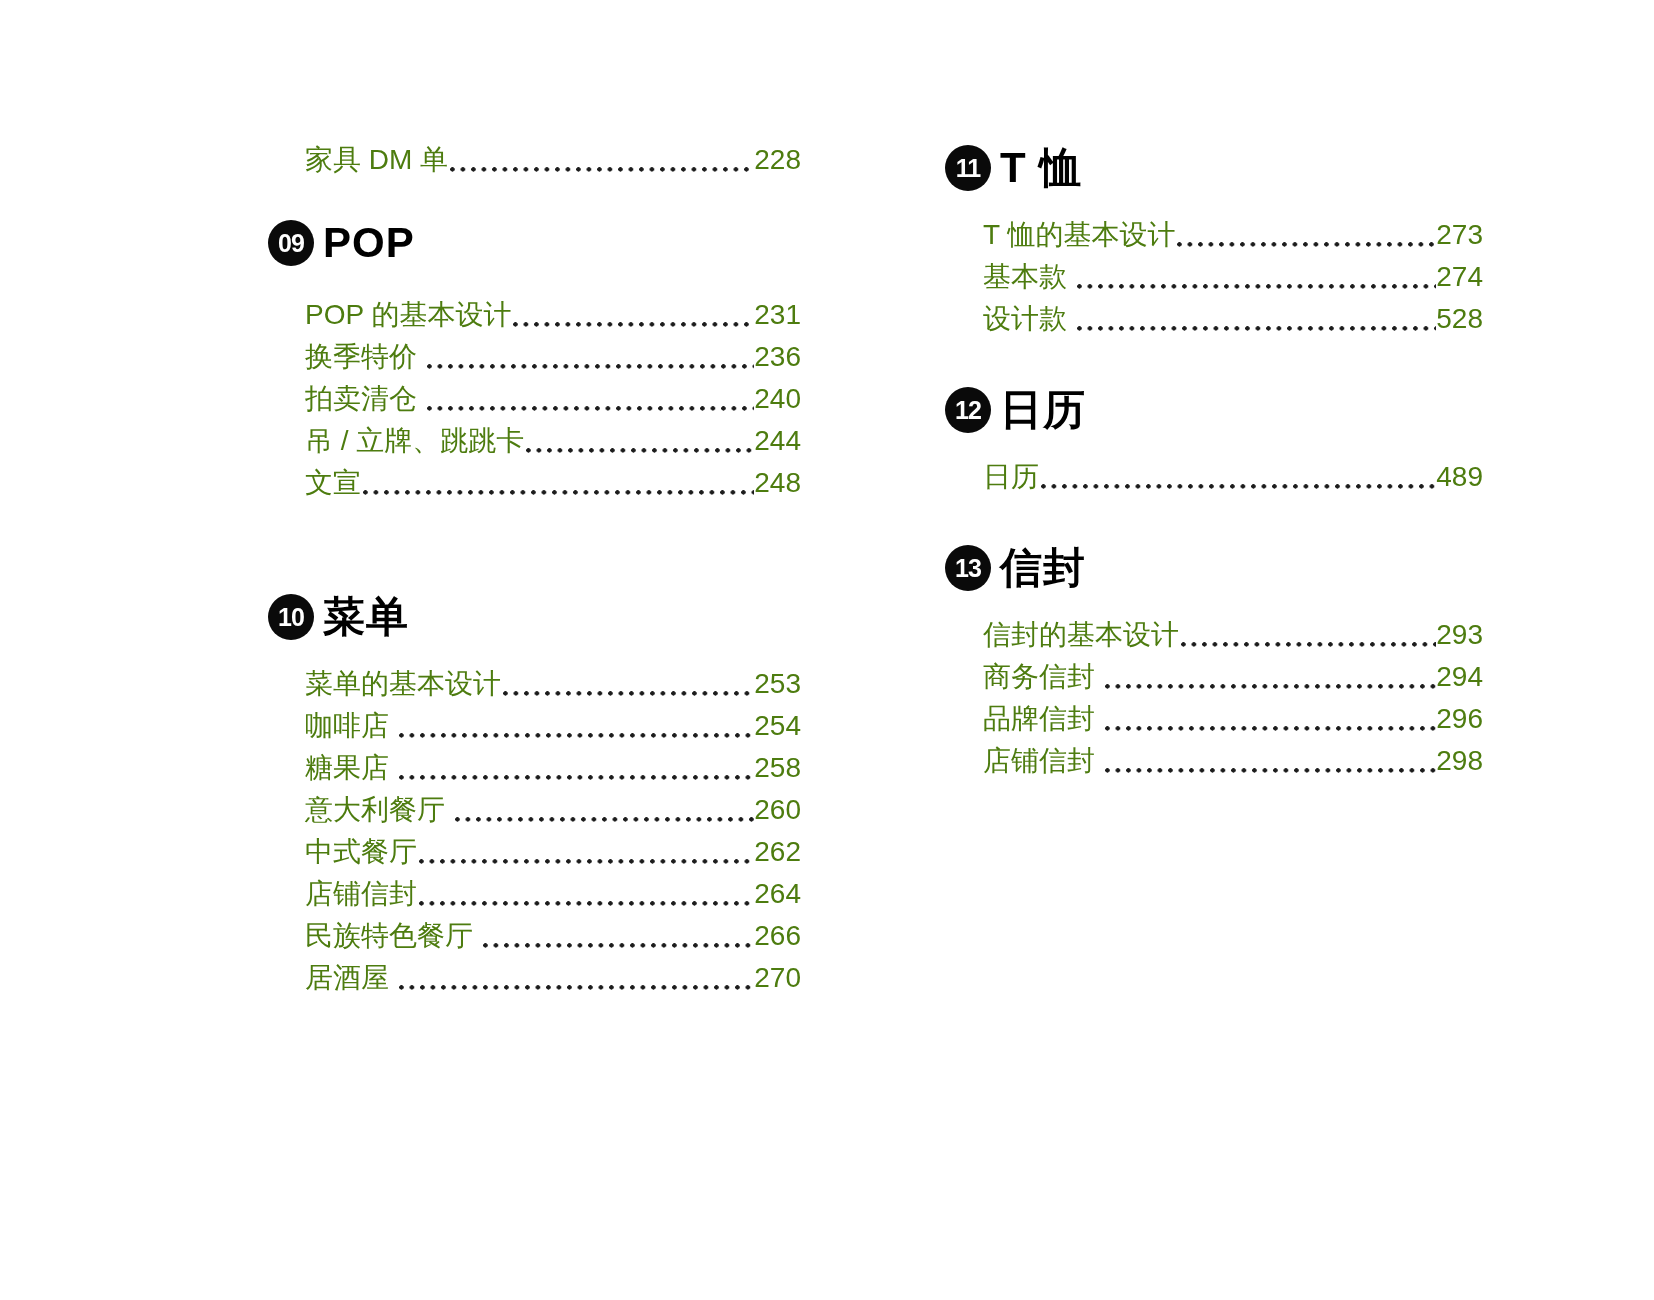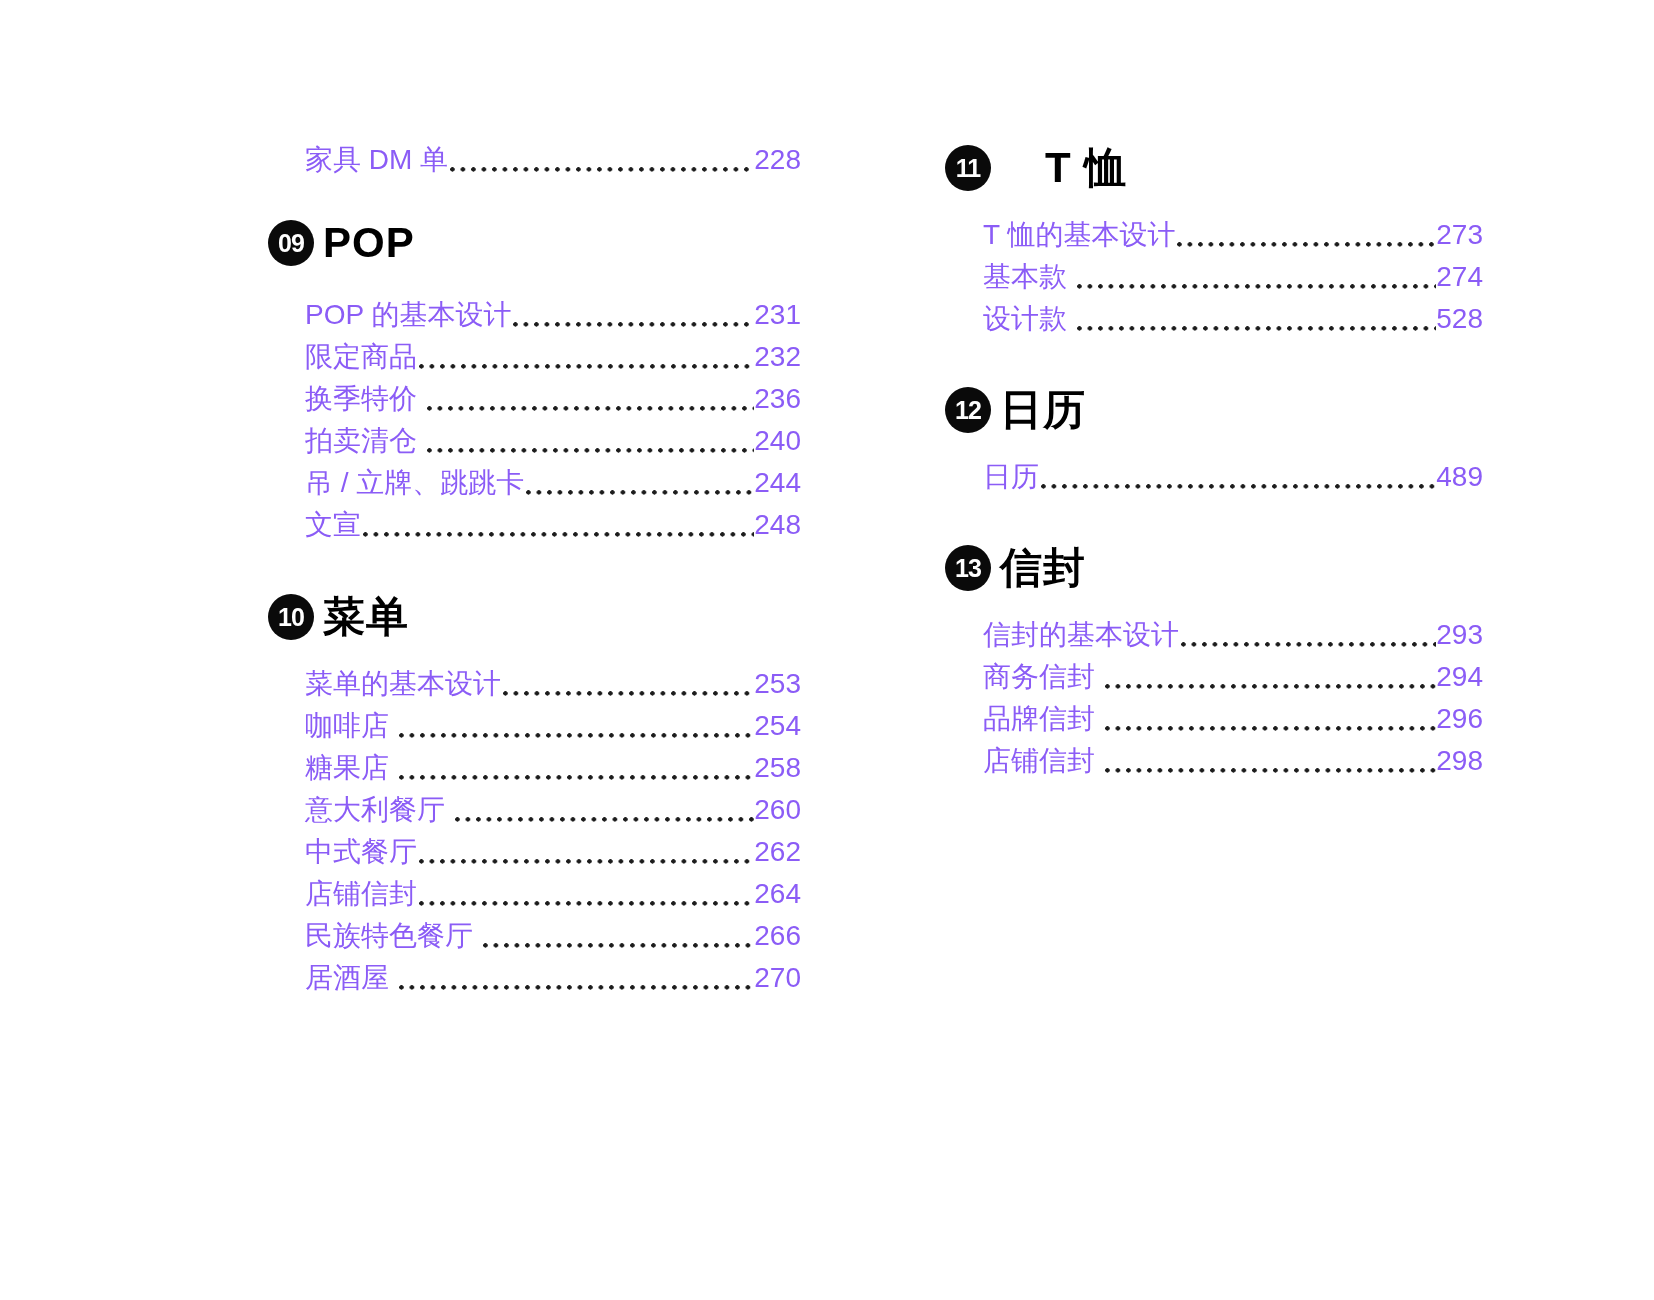--- a/index.html
+++ b/index.html
@@ -42,21 +42,21 @@
     white-space: pre;
     line-height: 1;
   }
 
   
   .toc-row {
     display: flex;
     align-items: center;
     height: 42px;
     font-size: 28px;
-    color: #8b5cf6;
+    color: #4d7c0f;
   }
   .toc-title { white-space: pre; }
   .leader {
     flex: 1 1 auto;
     height: 5px;
     transform: translateY(9px);
     margin-left: 2px;
     background-image: radial-gradient(circle at 2.4px 2.4px, #1c1c1c 2px, transparent 2.4px);
     background-size: 10.5px 5px;
     background-repeat: repeat-x;
@@ -83,25 +83,20 @@
       </span>
     <span class="section-title">POP</span>
   </div>
   <div class="abs" style="left:305px; top:294px; width:496px;">
     <div class="toc-row">
       <span class="toc-title">POP 的基本设计</span>
       <span class="leader"></span>
       <span class="toc-page">231</span>
     </div>
     <div class="toc-row">
-      <span class="toc-title">限定商品</span>
-      <span class="leader"></span>
-      <span class="toc-page">232</span>
-    </div>
-    <div class="toc-row">
       <span class="toc-title">换季特价 </span>
       <span class="leader"></span>
       <span class="toc-page">236</span>
     </div>
     <div class="toc-row">
       <span class="toc-title">拍卖清仓 </span>
       <span class="leader"></span>
       <span class="toc-page">240</span>
     </div>
     <div class="toc-row">
@@ -158,21 +153,21 @@
       <span class="leader"></span>
       <span class="toc-page">266</span>
     </div>
     <div class="toc-row">
       <span class="toc-title">居酒屋 </span>
       <span class="leader"></span>
       <span class="toc-page">270</span>
     </div>
   </div>
 
-  <div class="abs section-header" style="left:945px; top:144px;gap:45px;">
+  <div class="abs section-header" style="left:945px; top:144px;">
     <span class="badge">
         <span>11</span>
       </span>
     <span class="section-title">T 恤</span>
   </div>
   <div class="abs" style="left:983px; top:214px; width:500px;">
     <div class="toc-row">
       <span class="toc-title">T 恤的基本设计</span>
       <span class="leader"></span>
       <span class="toc-page">273</span>

